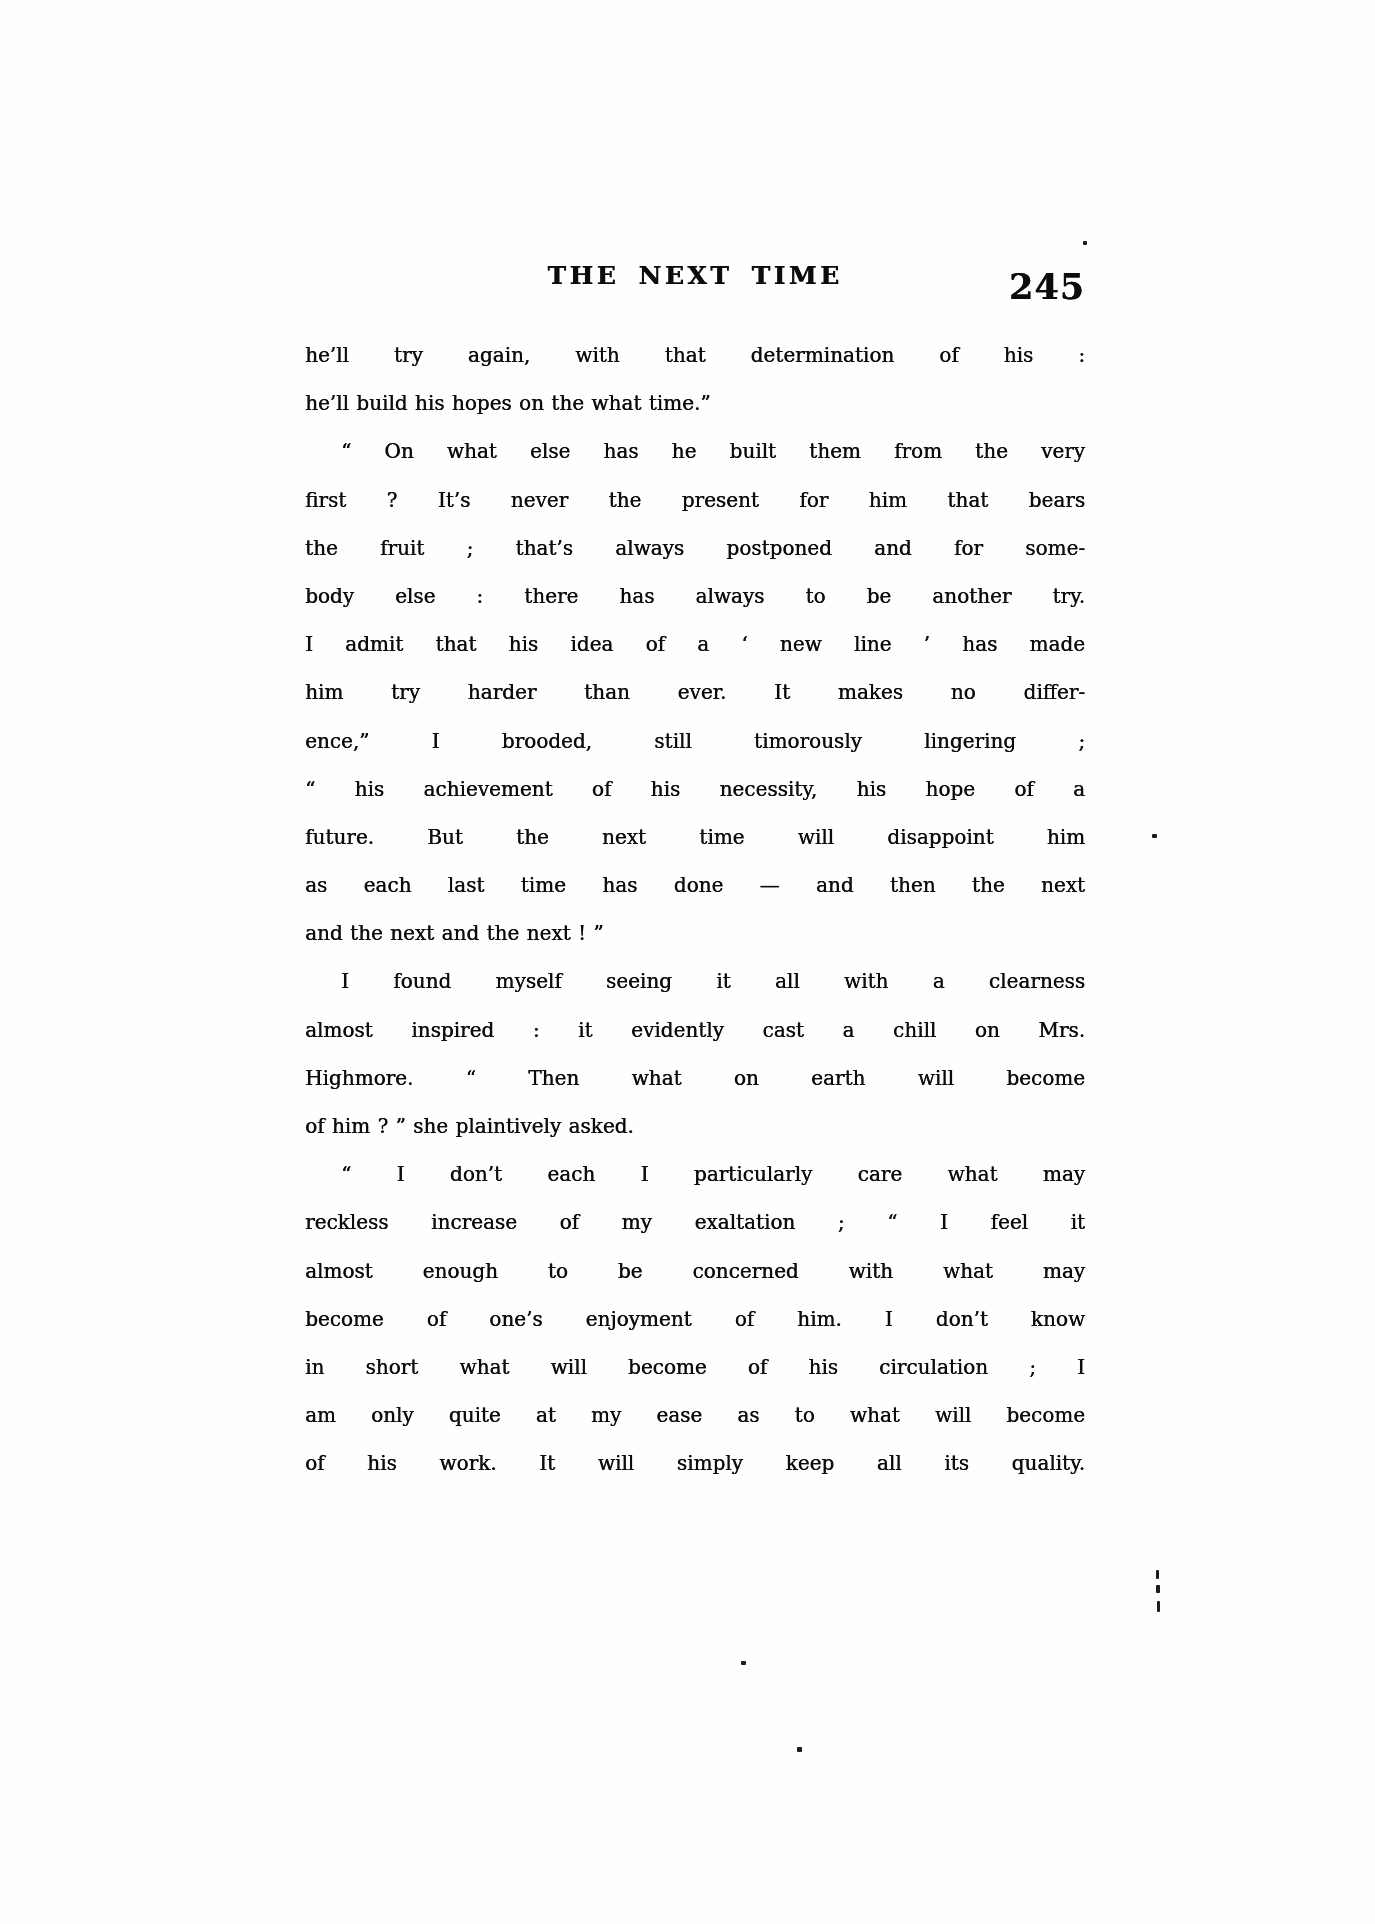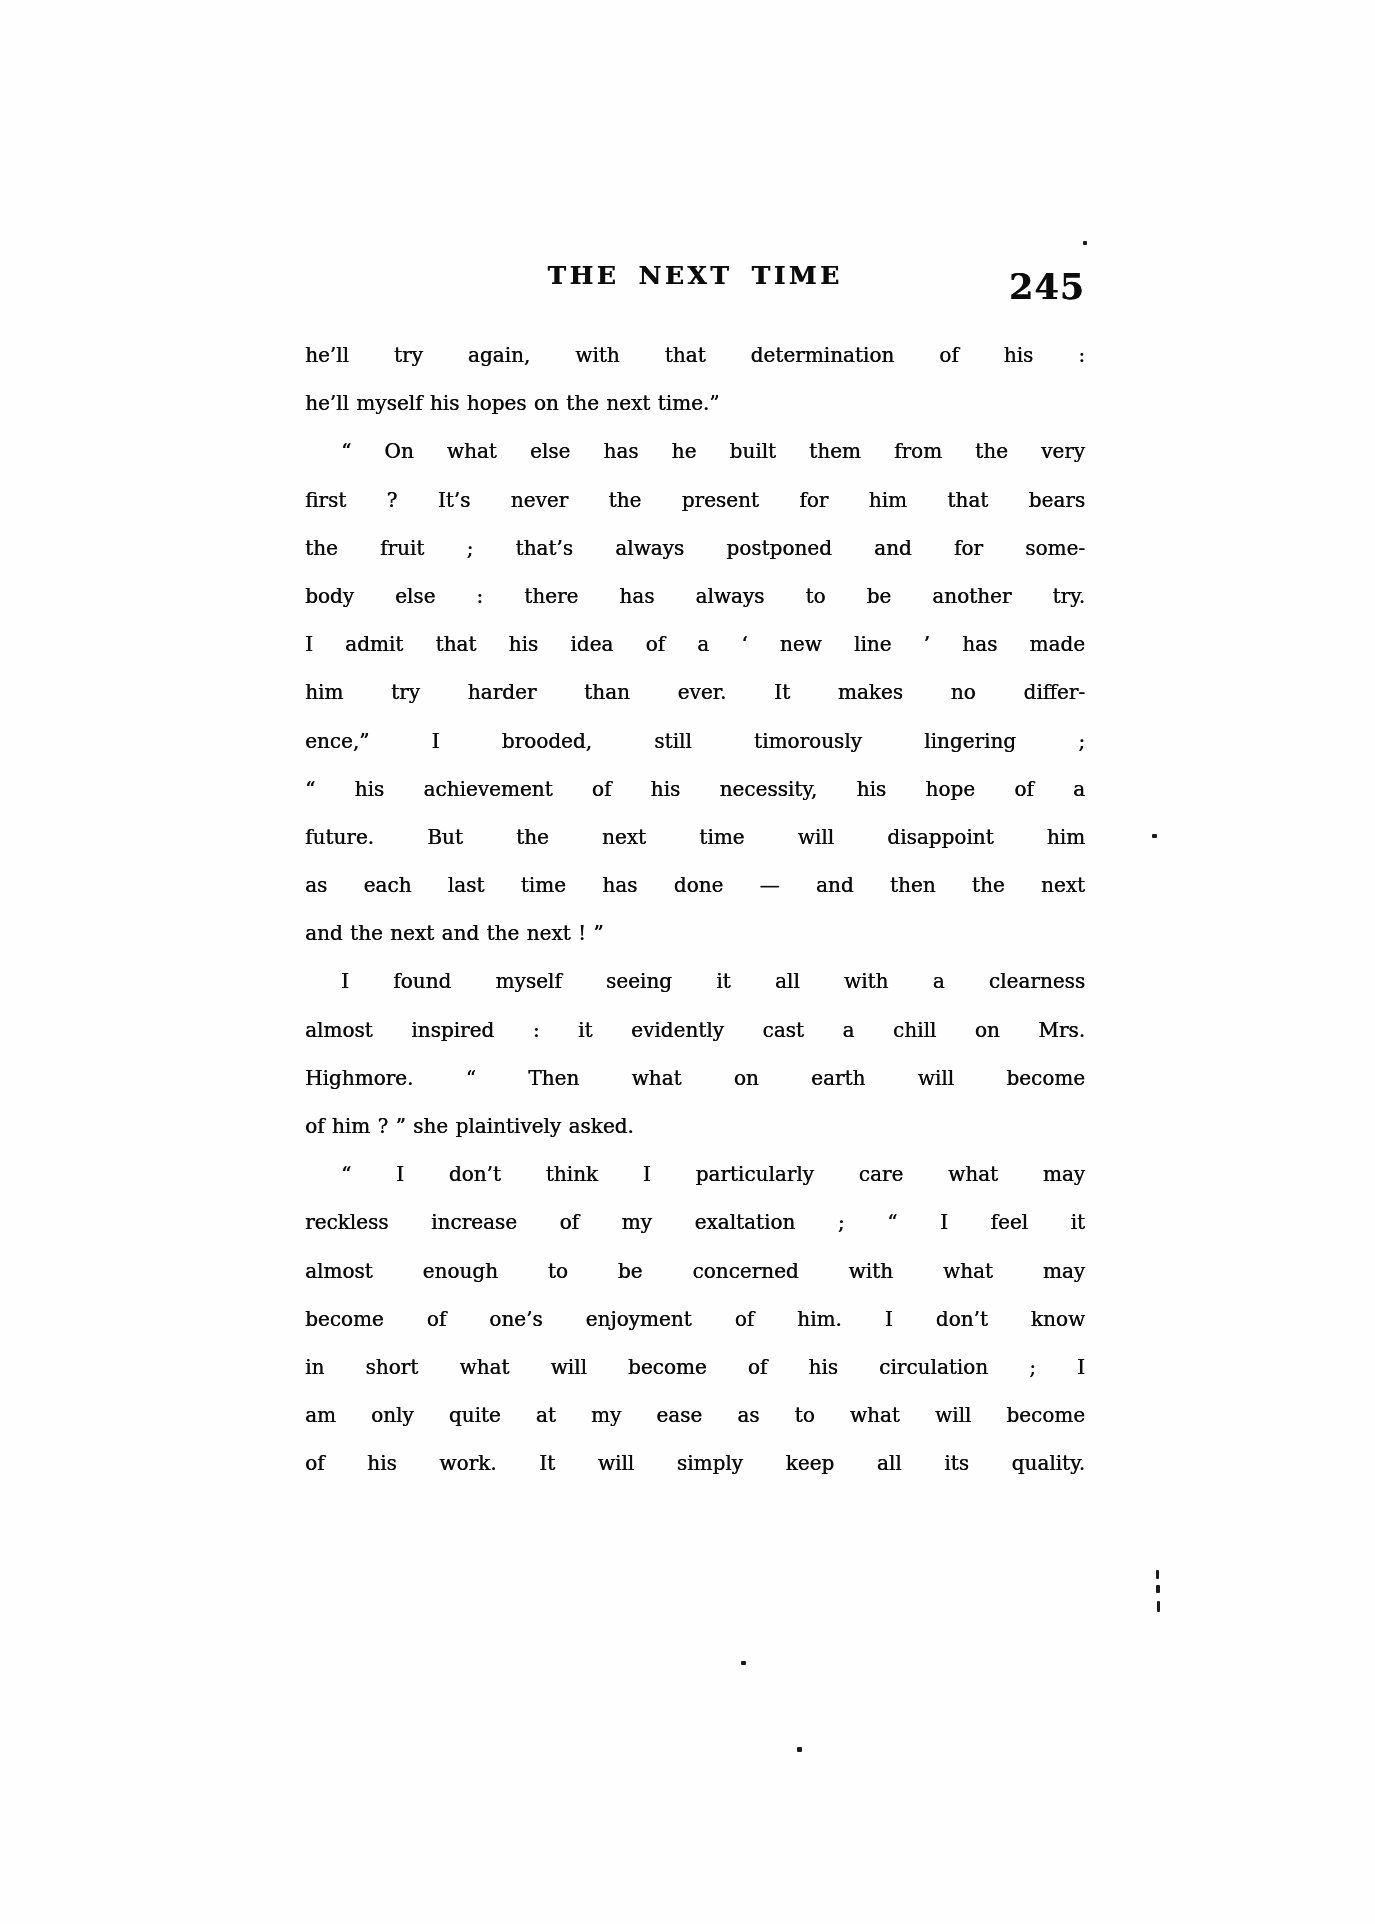--- a/index.html
+++ b/index.html
@@ -84,37 +84,37 @@
 
 <div class="page">
 
   <div class="header">
     <span class="header-title">THE NEXT TIME</span>
     <span class="page-number">245</span>
   </div>
 
   <div class="page-text">
       <div class="line j"><span>he’ll try again, with that determination of his :</span></div>
-      <div class="line"><span>he’ll myself his hopes on the next time.”</span></div>
+      <div class="line"><span>he’ll build his hopes on the what time.”</span></div>
       <div class="line j ind"><span>“ On what else has he built them from the very</span></div>
       <div class="line j"><span>first ?  It’s never the present for him that bears</span></div>
       <div class="line j"><span>the fruit ; that’s always postponed and for some-</span></div>
       <div class="line j"><span>body else :  there has always to be another try.</span></div>
       <div class="line j"><span>I admit that his idea of a ‘ new line ’ has made</span></div>
       <div class="line j"><span>him try harder than ever.  It makes no differ-</span></div>
       <div class="line j"><span>ence,” I brooded, still timorously lingering ;</span></div>
       <div class="line j"><span>“ his achievement of his necessity, his hope of a</span></div>
       <div class="line j"><span>future.  But the next time will disappoint him</span></div>
       <div class="line j"><span>as each last time has done — and then the next</span></div>
       <div class="line"><span>and the next and the next ! ”</span></div>
       <div class="line j ind"><span>I found myself seeing it all with a clearness</span></div>
       <div class="line j"><span>almost inspired : it evidently cast a chill on Mrs.</span></div>
       <div class="line j"><span>Highmore.  “ Then what on earth will become</span></div>
       <div class="line"><span>of him ? ” she plaintively asked.</span></div>
-      <div class="line j ind"><span>“ I don’t think I particularly care what may</span></div>
+      <div class="line j ind"><span>“ I don’t each I particularly care what may</span></div>
       <div class="line j"><span>reckless increase of my exaltation ; “ I feel it</span></div>
       <div class="line j"><span>almost enough to be concerned with what may</span></div>
       <div class="line j"><span>become of one’s enjoyment of him.  I don’t know</span></div>
       <div class="line j"><span>in short what will become of his circulation ; I</span></div>
       <div class="line j"><span>am only quite at my ease as to what will become</span></div>
       <div class="line j"><span>of his work.  It will simply keep all its quality.</span></div>
     </div>
 
   <div id="artifacts">
       <div class="speck" style="left: 1083px; top: 241px; width: 4px; height: 4px;"></div>

